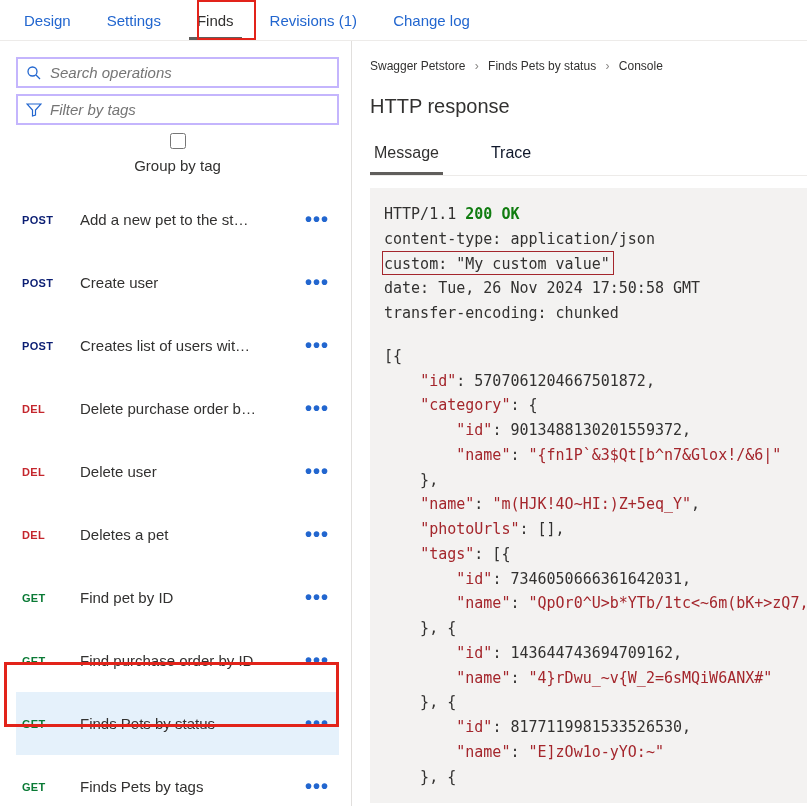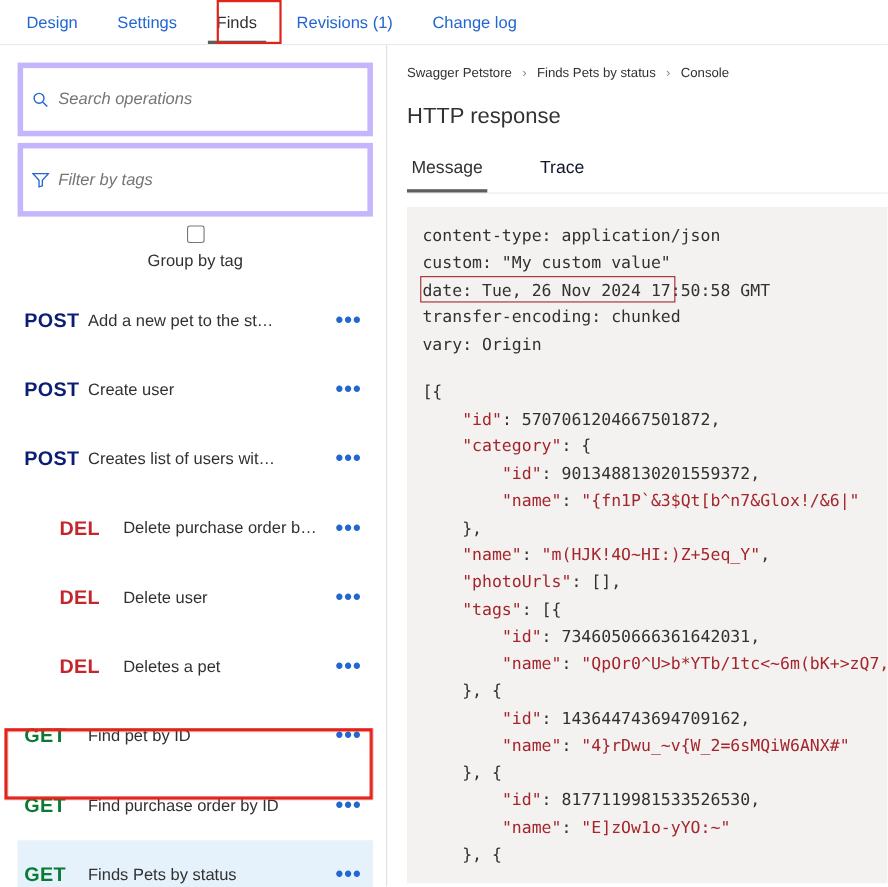--- a/index.html
+++ b/index.html
@@ -39,22 +39,22 @@
     }
     .sidebar {
       width: 352px;
       border-right: 1px solid #e1dfdd;
       padding: 16px 12px 0 16px;
       overflow-y: auto;
     }
     .search-field, .filter-field {
       display: flex;
       align-items: center;
-      border: 5px solid #c4b5fd;
-      padding: 20px 8px;
+      border: 2px solid #c4b5fd;
+      padding: 5px 8px;
       gap: 8px;
       margin-bottom: 6px;
       background: #fff;
     }
     .search-field svg, .filter-field svg {
       width: 16px; height: 16px; flex-shrink: 0;
       stroke: #2266cf; fill: none;
     }
     .search-field input, .filter-field input {
       border: none; outline: none;
@@ -82,26 +82,26 @@
       padding: 20px 6px;
       gap: 12px;
       cursor: pointer;
       position: relative;
     }
     .op-row.selected {
       background: #e5f1fb;
     }
     .op-method {
       width: 46px;
-      font-size: 18px;
+      font-size: 11px;
       font-weight: 700;
       letter-spacing: 0.3px;
     }
     .op-method.post { color: #0b1e73; }
-    .op-method.del { color: #c4262d; margin-left: 32px; }
+    .op-method.del { color: #c4262d; }
     .op-method.get { color: #0a7a35; }
     .op-name {
       flex: 1;
       font-size: 15px;
       color: #323130;
       white-space: nowrap;
       overflow: hidden;
       text-overflow: ellipsis;
     }
     .op-menu {
@@ -267,23 +267,23 @@
       <span class="sep">›</span>
       <span>Console</span>
     </div>
     <div class="section-title">HTTP response</div>
     <div class="subtabs" id="subtabs">
         <div class="subtab active">Message</div>
         <div class="subtab">Trace</div>
       </div>
     <div class="response-box">
       <div class="headers" id="headers">
+          <div>HTTP/1.1 <span class="status-ok">200 OK</span></div>
           <div>content-type: application/json</div>
           <div>custom: "My custom value"</div>
           <div>date: Tue, 26 Nov 2024 17:50:58 GMT</div>
           <div>transfer-encoding: chunked</div>
-          <div>vary: Origin</div>
           <div class="hl-box" style="left: -2px; top: 48.5px; width: 232px; height: 24.75px;"></div>
         </div>
       <div class="json-body" id="json-body"><div><span class="jbr">[{</span></div><div>    <span class="jkey">"id"</span>: 5707061204667501872,</div><div>    <span class="jkey">"category"</span>: {</div><div>        <span class="jkey">"id"</span>: 9013488130201559372,</div><div>        <span class="jkey">"name"</span>: <span class="jstr">"{fn1P`&amp;3$Qt[b^n7&amp;Glox!/&amp;6|"</span></div><div><span class="jbr">    },</span></div><div>    <span class="jkey">"name"</span>: <span class="jstr">"m(HJK!4O~HI:)Z+5eq_Y"</span>,</div><div>    <span class="jkey">"photoUrls"</span>: [],</div><div>    <span class="jkey">"tags"</span>: [{</div><div>        <span class="jkey">"id"</span>: 7346050666361642031,</div><div>        <span class="jkey">"name"</span>: <span class="jstr">"QpOr0^U&gt;b*YTb/1tc&lt;~6m(bK+&gt;zQ7,=</span></div><div><span class="jbr">    }, {</span></div><div>        <span class="jkey">"id"</span>: 143644743694709162,</div><div>        <span class="jkey">"name"</span>: <span class="jstr">"4}rDwu_~v{W_2=6sMQiW6ANX#"</span></div><div><span class="jbr">    }, {</span></div><div>        <span class="jkey">"id"</span>: 8177119981533526530,</div><div>        <span class="jkey">"name"</span>: <span class="jstr">"E]zOw1o-yYO:~"</span></div><div><span class="jbr">    }, {</span></div></div>
     </div>
   </div>
 </div>
 
 </body></html>

